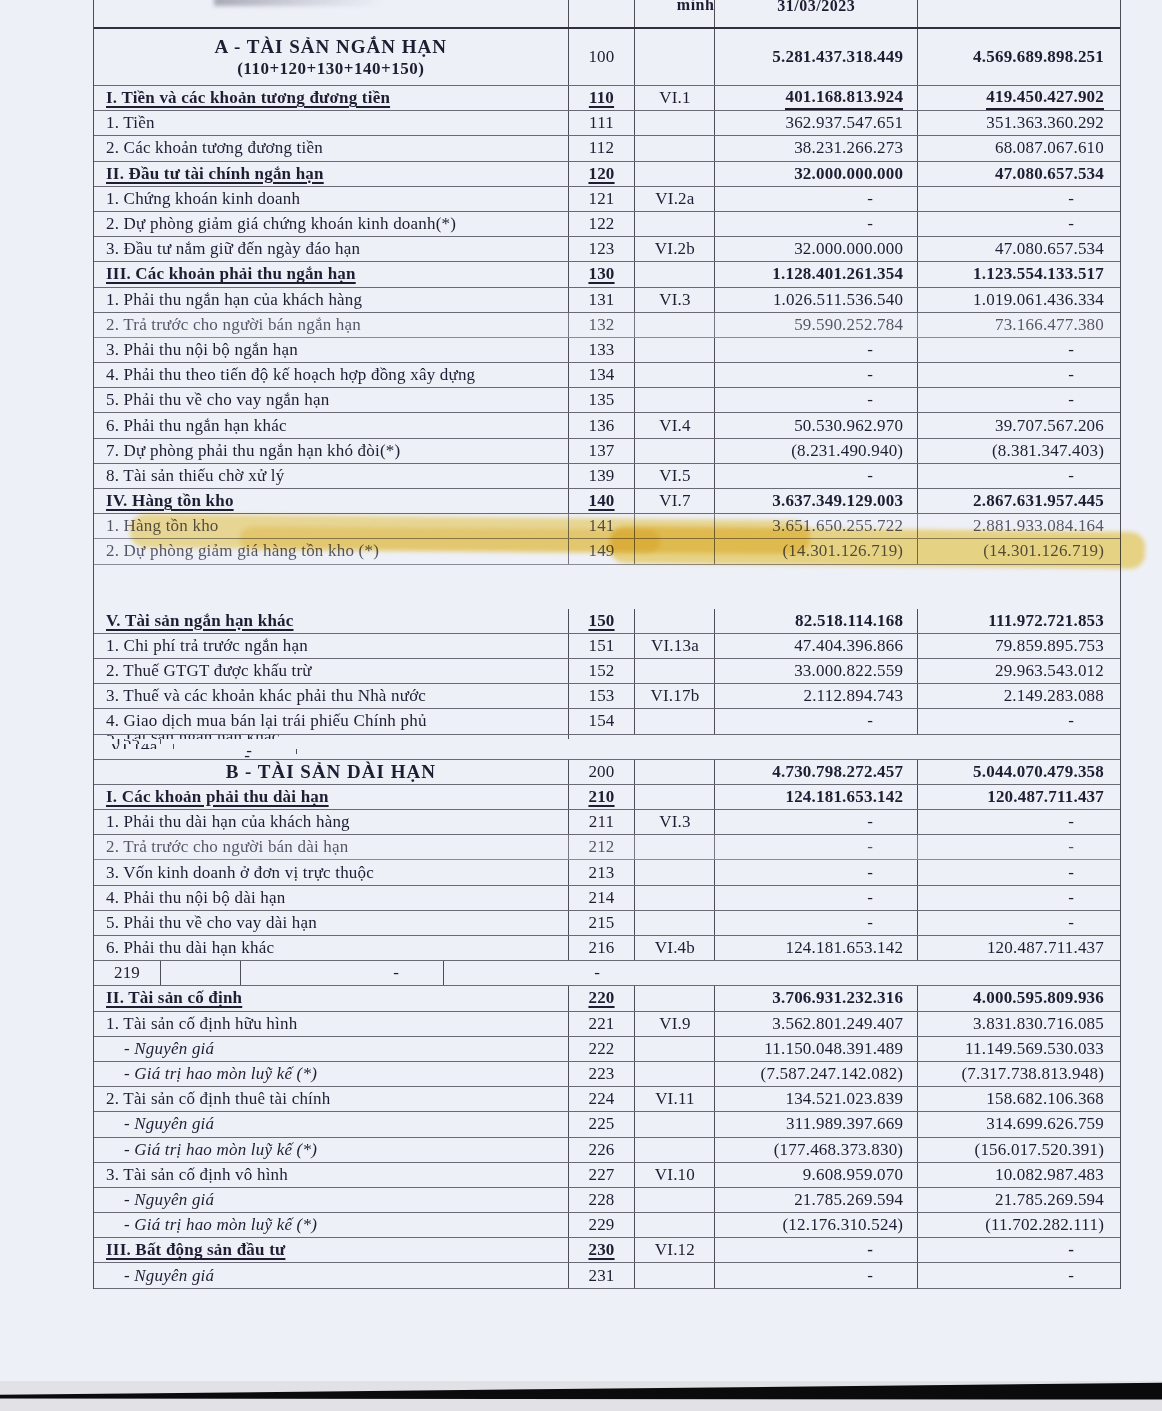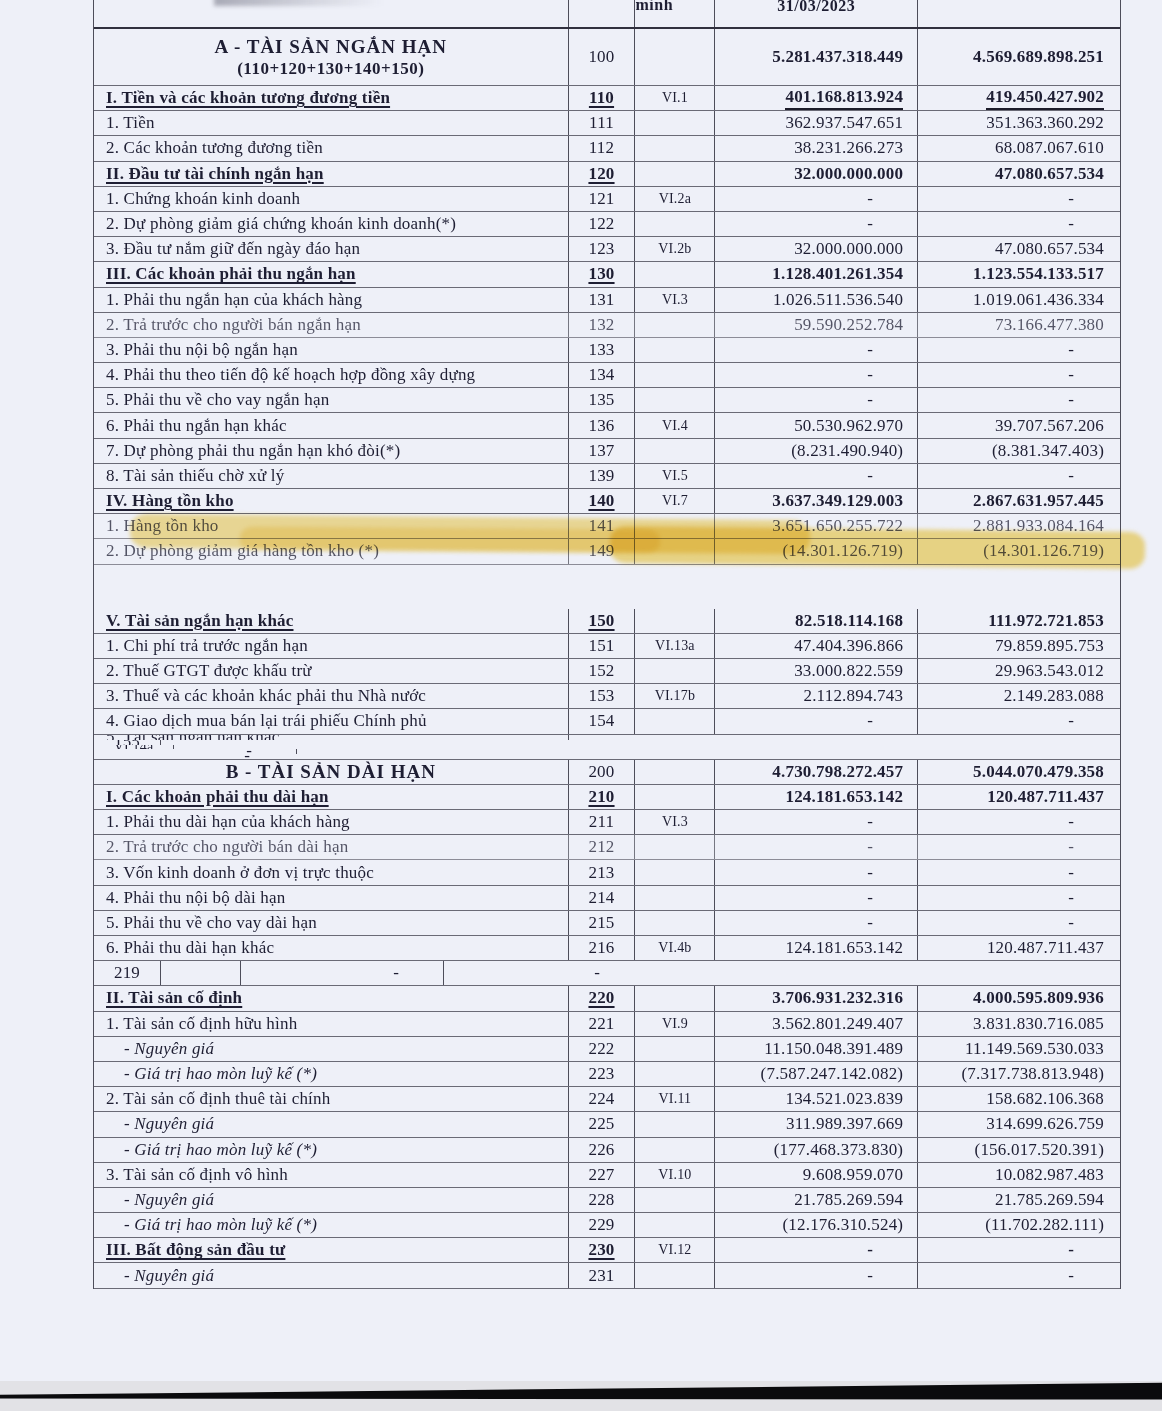--- a/index.html
+++ b/index.html
@@ -26,28 +26,28 @@
   }
   .row{display:flex;border-bottom:1px solid var(--line-soft);}
   .cell{
     overflow:hidden;position:relative;
     display:flex;align-items:center;
     font-size:17px;
     letter-spacing:.2px;
   }
   .c-name{width:475px;padding-left:12px;border-right:1px solid var(--line);}
   .c-code{width:67px;justify-content:center;border-right:1px solid var(--line);}
-  .c-note{width:80px;justify-content:center;border-right:1px solid var(--line);font-size:14px;}
+  .c-note{width:80px;justify-content:center;border-right:1px solid var(--line);font-size:17px;}
   .c-v1{width:203px;justify-content:flex-end;padding-right:14px;border-right:1px solid var(--line);}
   .c-v2{width:202px;justify-content:flex-end;padding-right:16px;}
 
   
   .row.hdr{height:29px;border-bottom:2.5px solid #30303e;}
   .row.hdr .cell{align-items:flex-start;font-size:16px;}
-  .row.hdr .c-note{justify-content:flex-start;}
+  .row.hdr .c-note{justify-content:flex-end;padding-left:45px;}
   .row.hdr .c-v1{justify-content:center;padding-right:0;}
   .cut-top{display:block;margin-top:-4px;font-weight:bold;letter-spacing:.5px;}
   .cut-top.deep{margin-top:-3px;}
 
   
   .kind-total .c-name{justify-content:center;padding-left:0;flex-direction:column;row-gap:1px;}
   .kind-total .c-name .l1{font-weight:bold;font-size:19px;letter-spacing:1px;}
   .kind-total .c-name .l2{font-weight:bold;font-size:17px;letter-spacing:.5px;}
   .kind-total .c-v1,.kind-total .c-v2{font-weight:bold;}
   .kind-section .c-name span{font-weight:bold;text-decoration:underline;text-underline-offset:3px;text-decoration-thickness:1.6px;}

